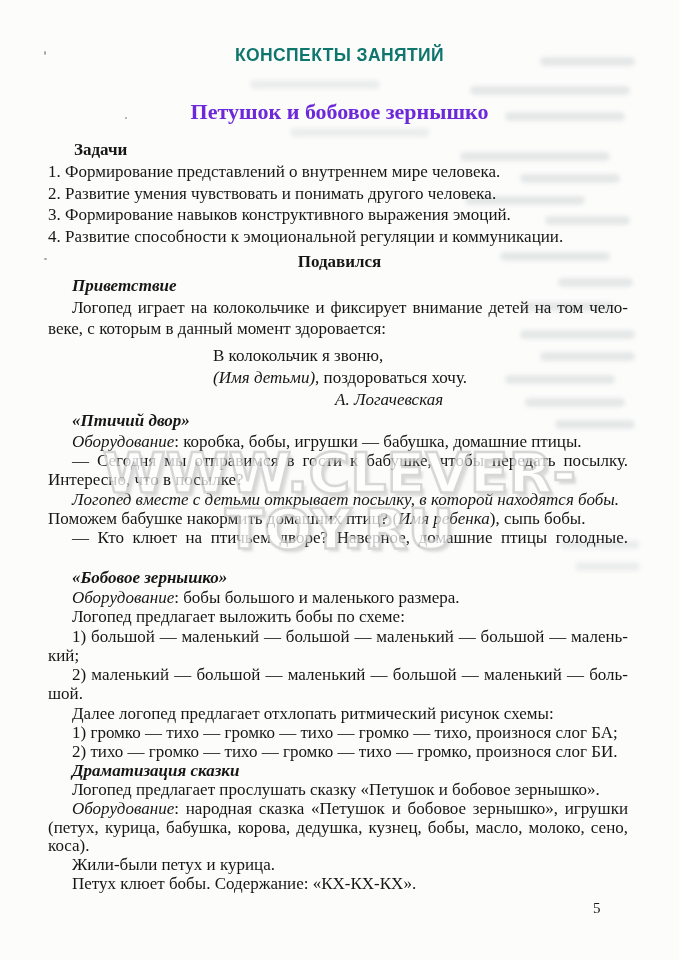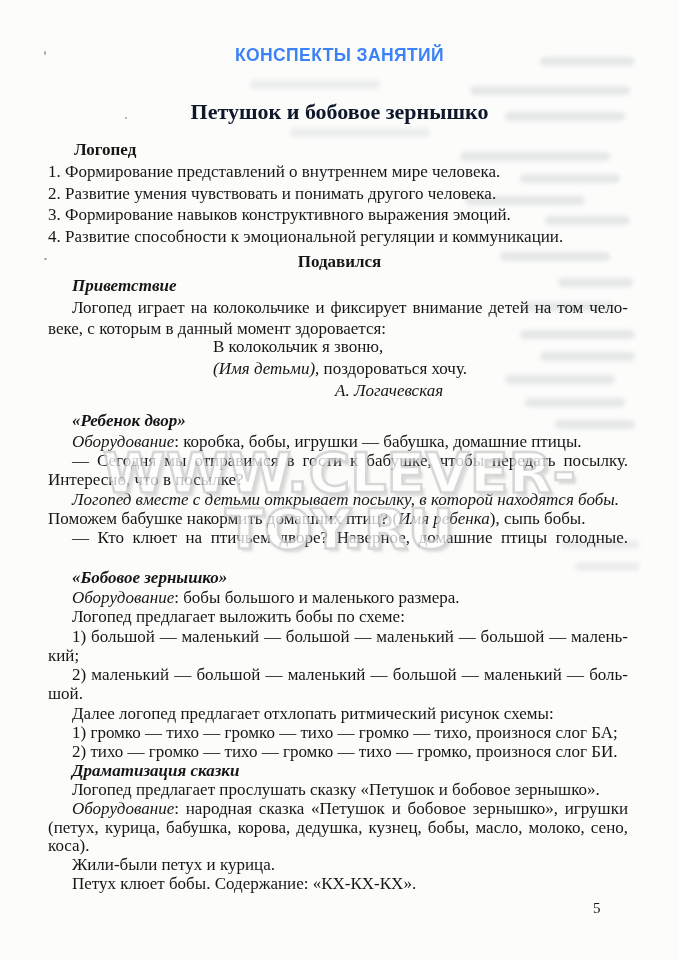--- a/index.html
+++ b/index.html
@@ -11,23 +11,23 @@
   .blk{position:absolute;left:0;right:0;z-index:3;}
   .ln{margin:0 51px 0 48px;font-size:17px;text-align:left;}
   .ind{padding-left:24px;}
   .jl{text-align:justify;text-align-last:justify;}
   .it{font-style:italic;}
   .bi{font-weight:bold;font-style:italic;}
   .b{font-weight:bold;}
   .ctr{text-align:center;margin:0 40px;}
   .hdr{
     font-family:"Liberation Sans","DejaVu Sans",sans-serif;
-    font-weight:bold;font-size:17.5px;letter-spacing:.4px;color:#3b82f6;
+    font-weight:bold;font-size:17.5px;letter-spacing:.4px;color:#0f766e;
   }
-  .doctitle{font-size:22px;font-weight:bold;color:#0f172a;}
+  .doctitle{font-size:22px;font-weight:bold;color:#6d28d9;}
   .tasks .ln{line-height:21.5px;}
   .greet .ln{line-height:21px;}
   .poem .ln{line-height:22px;margin-left:213px;}
   .poem .author{margin-left:335px;}
   .sec1 .ln{line-height:19.2px;}
   .sec2 .ln{line-height:19.3px;}
   .sec3 .ln{line-height:18.8px;}
   .sechead{margin-bottom:1px;}
   .pagenum{position:absolute;left:593px;top:900px;font-size:15px;z-index:3;}
   .watermark{
@@ -78,45 +78,45 @@
 
   <div class="blk" style="top:45px">
     <div class="ln ctr hdr">КОНСПЕКТЫ ЗАНЯТИЙ</div>
   </div>
 
   <div class="blk" style="top:99px">
     <div class="ln ctr doctitle">Петушок и бобовое зернышко</div>
   </div>
 
   <div class="blk tasks" style="top:139px">
-    <div class="ln b" style="margin-left:74px;line-height:22px">Логопед</div>
+    <div class="ln b" style="margin-left:74px;line-height:22px">Задачи</div>
     <div class="ln">1. Формирование представлений о внутреннем мире человека.</div>
     <div class="ln">2. Развитие умения чувствовать и понимать другого человека.</div>
     <div class="ln">3. Формирование навыков конструктивного выражения эмоций.</div>
     <div class="ln">4. Развитие способности к эмоциональной регуляции и коммуникации.</div>
   </div>
 
   <div class="blk" style="top:252px">
     <div class="ln ctr b">Подавился</div>
   </div>
 
   <div class="blk greet" style="top:275px">
     <div class="ln ind bi sechead">Приветствие</div>
     <div class="ln ind jl">Логопед играет на колокольчике и фиксирует внимание детей на том чело-</div>
     <div class="ln">веке, с которым в данный момент здоровается:</div>
   </div>
 
-  <div class="blk poem" style="top:336px">
+  <div class="blk poem" style="top:345px">
     <div class="ln">В колокольчик я звоню,</div>
     <div class="ln"><span class="it">(Имя детьми)</span><span>, поздороваться хочу.</span></div>
     <div class="ln it author">А. Логачевская</div>
   </div>
 
   <div class="blk sec1" style="top:410px">
-    <div class="ln ind bi" style="line-height:22px">«Ребенок двор»</div>
+    <div class="ln ind bi" style="line-height:22px">«Птичий двор»</div>
     <div class="ln ind"><span class="it">Оборудование</span><span>: коробка, бобы, игрушки — бабушка, домашние птицы.</span></div>
     <div class="ln ind jl">— Сегодня мы отправимся в гости к бабушке, чтобы передать посылку.</div>
     <div class="ln">Интересно, что в посылке?</div>
     <div class="ln ind it">Логопед вместе с детьми открывает посылку, в которой находятся бобы.</div>
     <div class="ln"><span>Поможем бабушке накормить домашних птиц? (</span><span class="it">Имя ребенка</span><span>), сыпь бобы.</span></div>
     <div class="ln ind jl">— Кто клюет на птичьем дворе? Наверное, домашние птицы голодные.</div>
   </div>
 
   <div class="blk sec2" style="top:567px">
     <div class="ln ind bi" style="line-height:21px">«Бобовое зернышко»</div>

